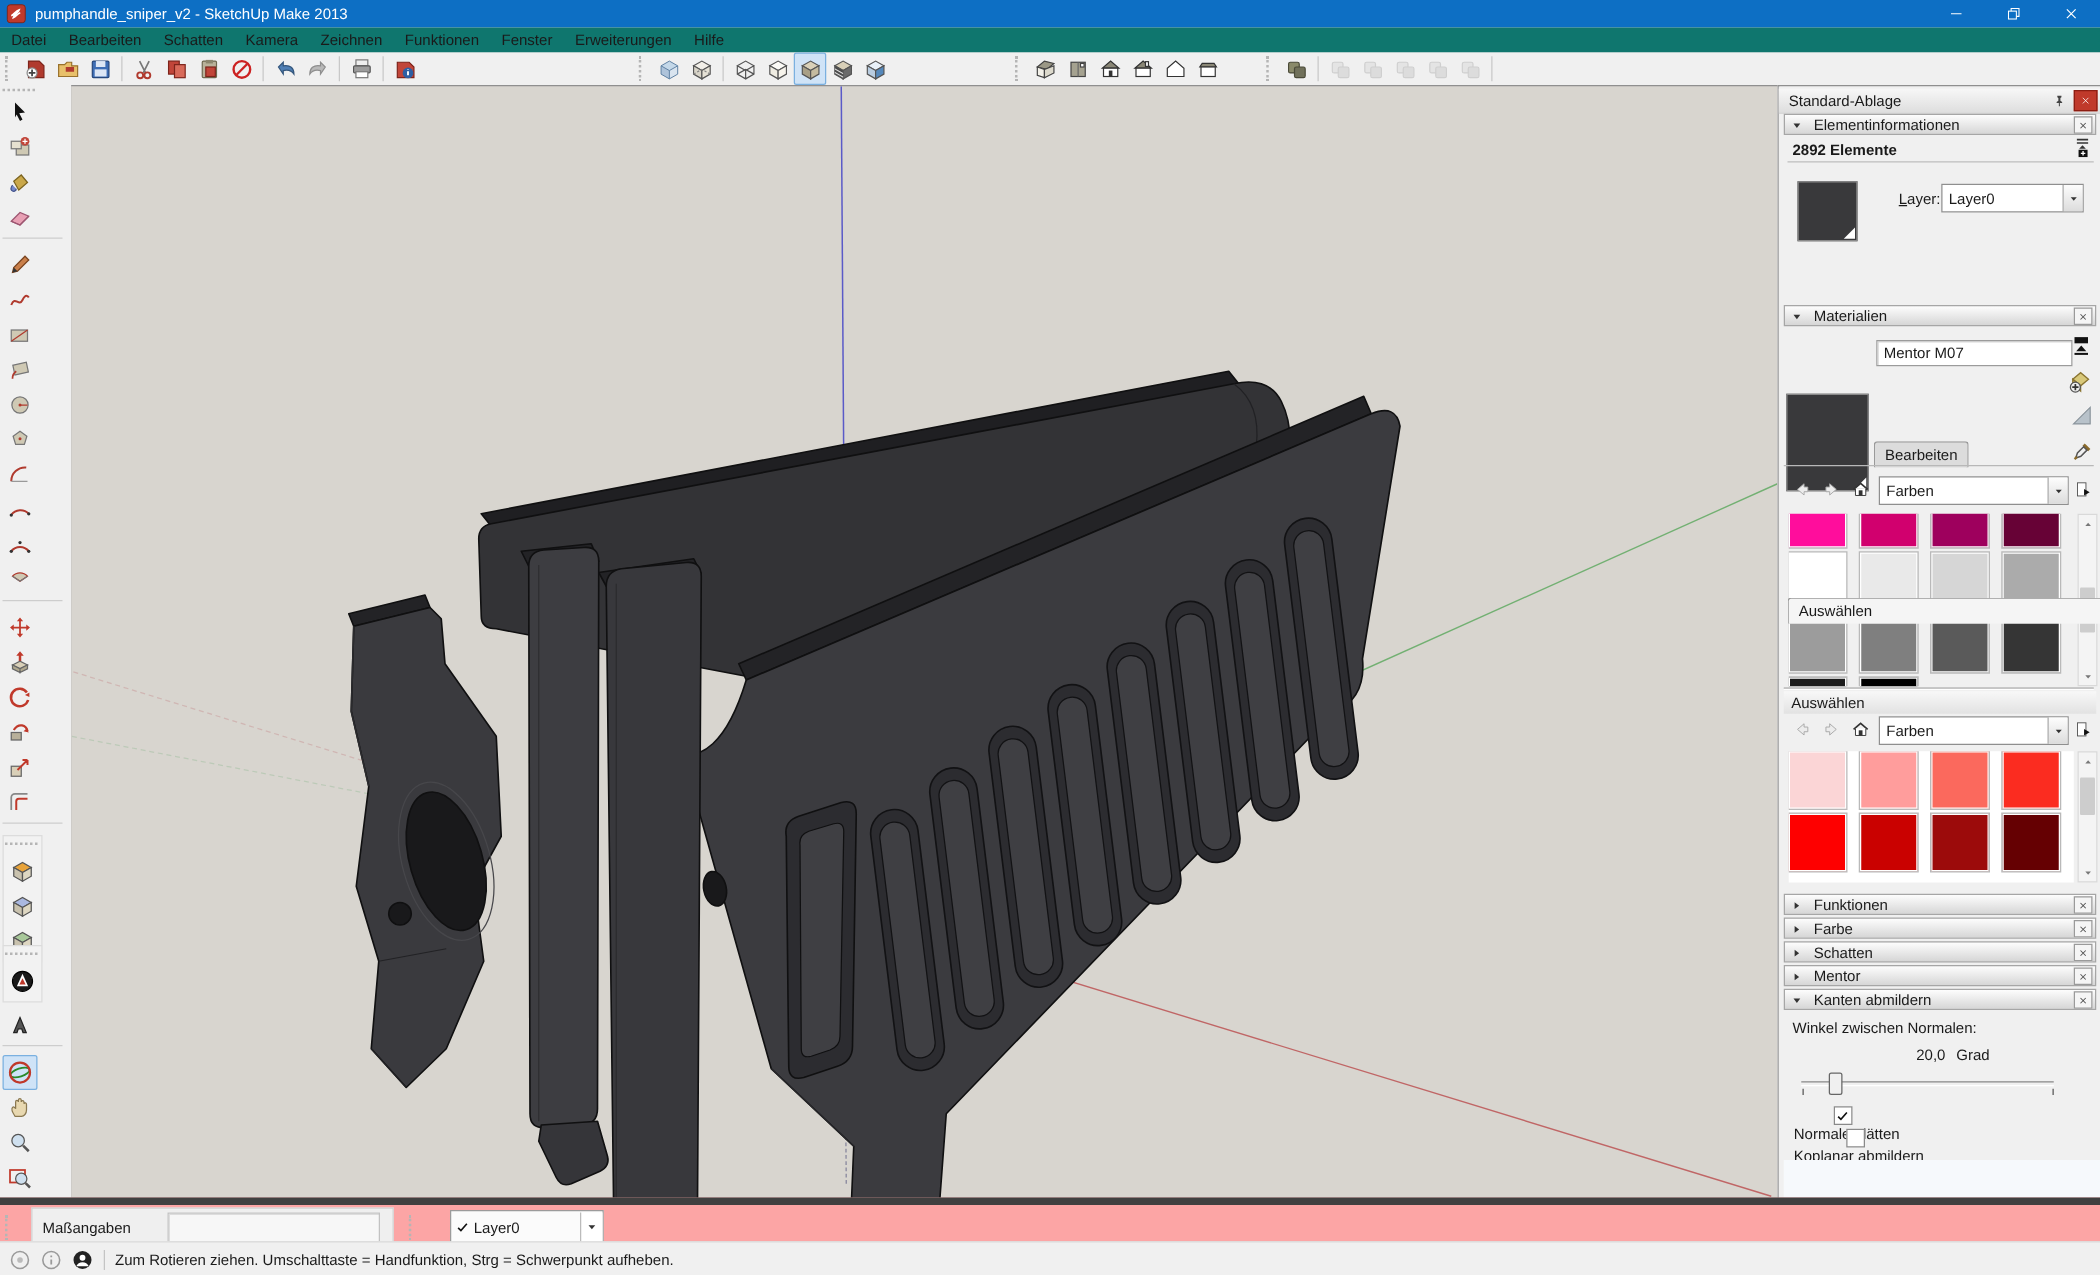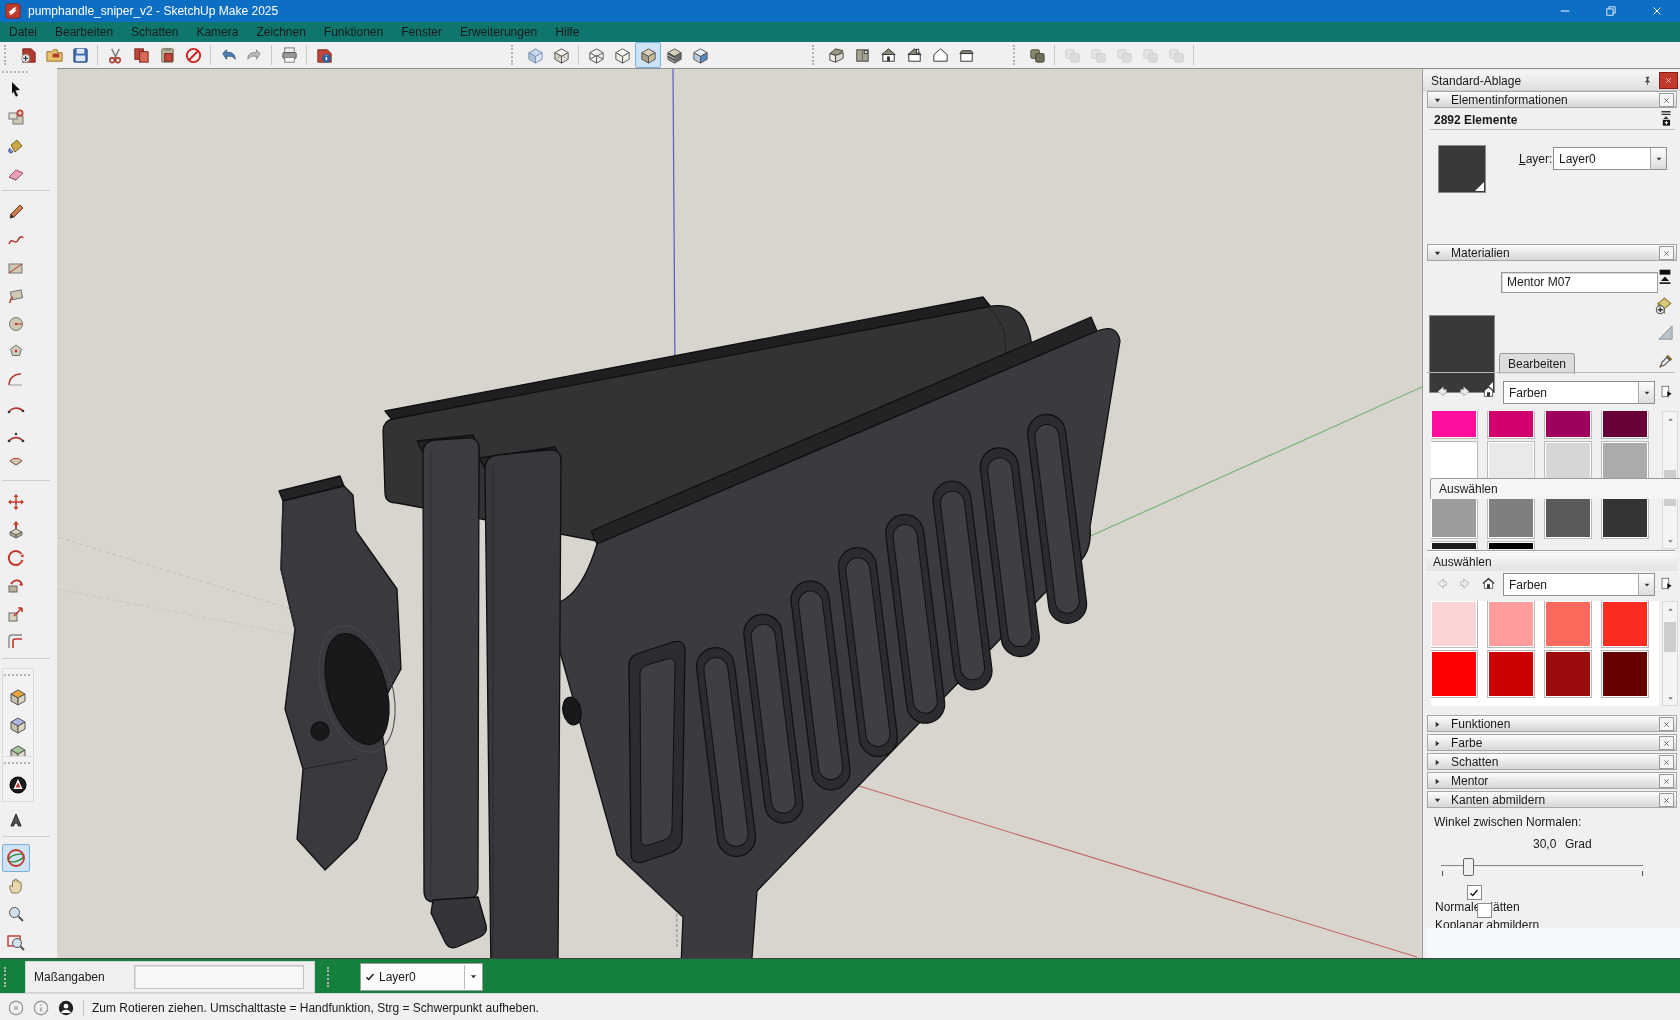--- a/index.html
+++ b/index.html
@@ -70,21 +70,21 @@
   .sw{width:46px;height:46px;border:1px solid #fff;outline:1px solid #b9b9b9;box-sizing:border-box;}
   .sbar{position:absolute;width:16px;background:#f4f4f4;border:1px solid #d9d9d9;box-sizing:border-box;}
   .sbar .sb-up,.sbar .sb-dn{position:absolute;left:0;width:14px;height:14px;display:flex;align-items:center;justify-content:center;}
   .sbar .sb-up{top:0;} .sbar .sb-dn{bottom:0;}
   .sbar svg{width:9px;height:9px;}
   .sthumb{position:absolute;left:1px;width:12px;background:#cdcdcd;border-radius:1px;}
   .cbrow{position:absolute;display:flex;align-items:center;flex-direction:column;}
   .cb{width:13px;height:13px;background:#fff;border:1px solid #8a8a8a;margin-right:6px;display:flex;align-items:center;justify-content:center;}
   .cb svg{width:10px;height:10px;}
   
-  #botbar{left:0;top:958px;width:1680px;height:35px;background:#15803d;border-top:1px solid #404040;display:flex;align-items:center;}
+  #botbar{left:0;top:958px;width:1680px;height:35px;background:#fca5a5;border-top:6px solid #404040;display:flex;align-items:center;}
   #statusbar{left:0;top:993px;width:1680px;height:27px;background:#f0f0f0;border-top:1px solid #dadada;display:flex;align-items:center;}
   .sticon{width:18px;height:18px;margin-left:7px;}
   .sticon svg{width:18px;height:18px;}
   #mbox{display:flex;align-items:center;height:30px;border:1px solid #d2d2d2;background:#efefef;margin-left:10px;width:288px;}
   #mbox .lbl{padding-left:8px;width:100px;}
   #mfield{width:168px;height:22px;background:#f7f7f7;border:1px solid #c2c2c2;box-shadow:inset 1px 1px 0 #ddd;}
   #layercombo{display:flex;align-items:center;width:121px;height:26px;border:1px solid #9b9b9b;background:#fbfbfb;margin-left:22px;}
   #layercombo .chk{width:18px;display:flex;justify-content:center;}
   #layercombo .chk svg{width:10px;height:10px;}
   #layercombo .dd{margin-left:auto;width:17px;height:24px;background:#fff;border-left:1px solid #bbb;display:flex;align-items:center;justify-content:center;}
@@ -93,21 +93,21 @@
   .u1::first-letter{text-decoration:underline;}
 </style>
 </head>
 <body>
 
 <div class="abs" id="titlebar">
   <span class="logo"><svg viewBox="0 0 20 20">
         <rect x="1" y="1" width="18" height="18" rx="3" fill="#c0392b" stroke="#7d241b"></rect>
         <path d="M5 12c3-1 4-5 8-6-1 3-5 4-6 8 3-1 4-4 7-5" fill="none" stroke="#fff" stroke-width="1.6"></path>
       </svg></span>
-  <span class="ttl">pumphandle_sniper_v2 - SketchUp Make 2025</span>
+  <span class="ttl">pumphandle_sniper_v2 - SketchUp Make 2013</span>
   <div id="winbtns">
     <div class="winbtn">
         <svg viewBox="0 0 20 20">
           <path d="M4 10h12" stroke="#fff" stroke-width="1.4"></path>
         </svg>
       </div>
     <div class="winbtn">
         <svg viewBox="0 0 20 20">
           <rect x="4" y="7" width="9" height="9" fill="none" stroke="#fff" stroke-width="1.2"></rect>
           <path d="M7 7V4h9v9h-3" fill="none" stroke="#fff" stroke-width="1.2"></path>
@@ -981,21 +981,21 @@
         </svg></span>
     <span class="lbl">Kanten abmildern</span>
     <span class="xbtn" style="top:1px">
         <svg viewBox="0 0 20 20">
           <path d="M4 4l12 12M16 4L4 16" stroke="#555" stroke-width="2.4"></path>
         </svg>
       </span>
   </div>
 
   <div class="abs" style="left:11px;top:746px">Winkel zwischen Normalen:</div>
-  <div class="abs" style="left:110px;top:768px">30,0</div>
+  <div class="abs" style="left:110px;top:768px">20,0</div>
   <div class="abs" style="left:142px;top:768px">Grad</div>
   <div class="abs" style="left:18px;top:796px;width:202px;height:2px;border-top:1px solid #888;border-bottom:1px solid #fff"></div>
   <div class="abs" style="left:40px;top:789px;width:9px;height:16px;background:#f0f0f0;border:1px solid #666;border-radius:2px"></div>
   <div class="abs" style="left:19px;top:802px;width:1px;height:5px;background:#555"></div>
   <div class="abs" style="left:219px;top:802px;width:1px;height:5px;background:#555"></div>
   <div class="cbrow" style="left:12px;top:816px">
     <span class="cb">
         <svg viewBox="0 0 20 20">
           <path d="M3 10.5l4.5 4.5L17 4" fill="none" stroke="#111" stroke-width="2.6"></path>
         </svg>

